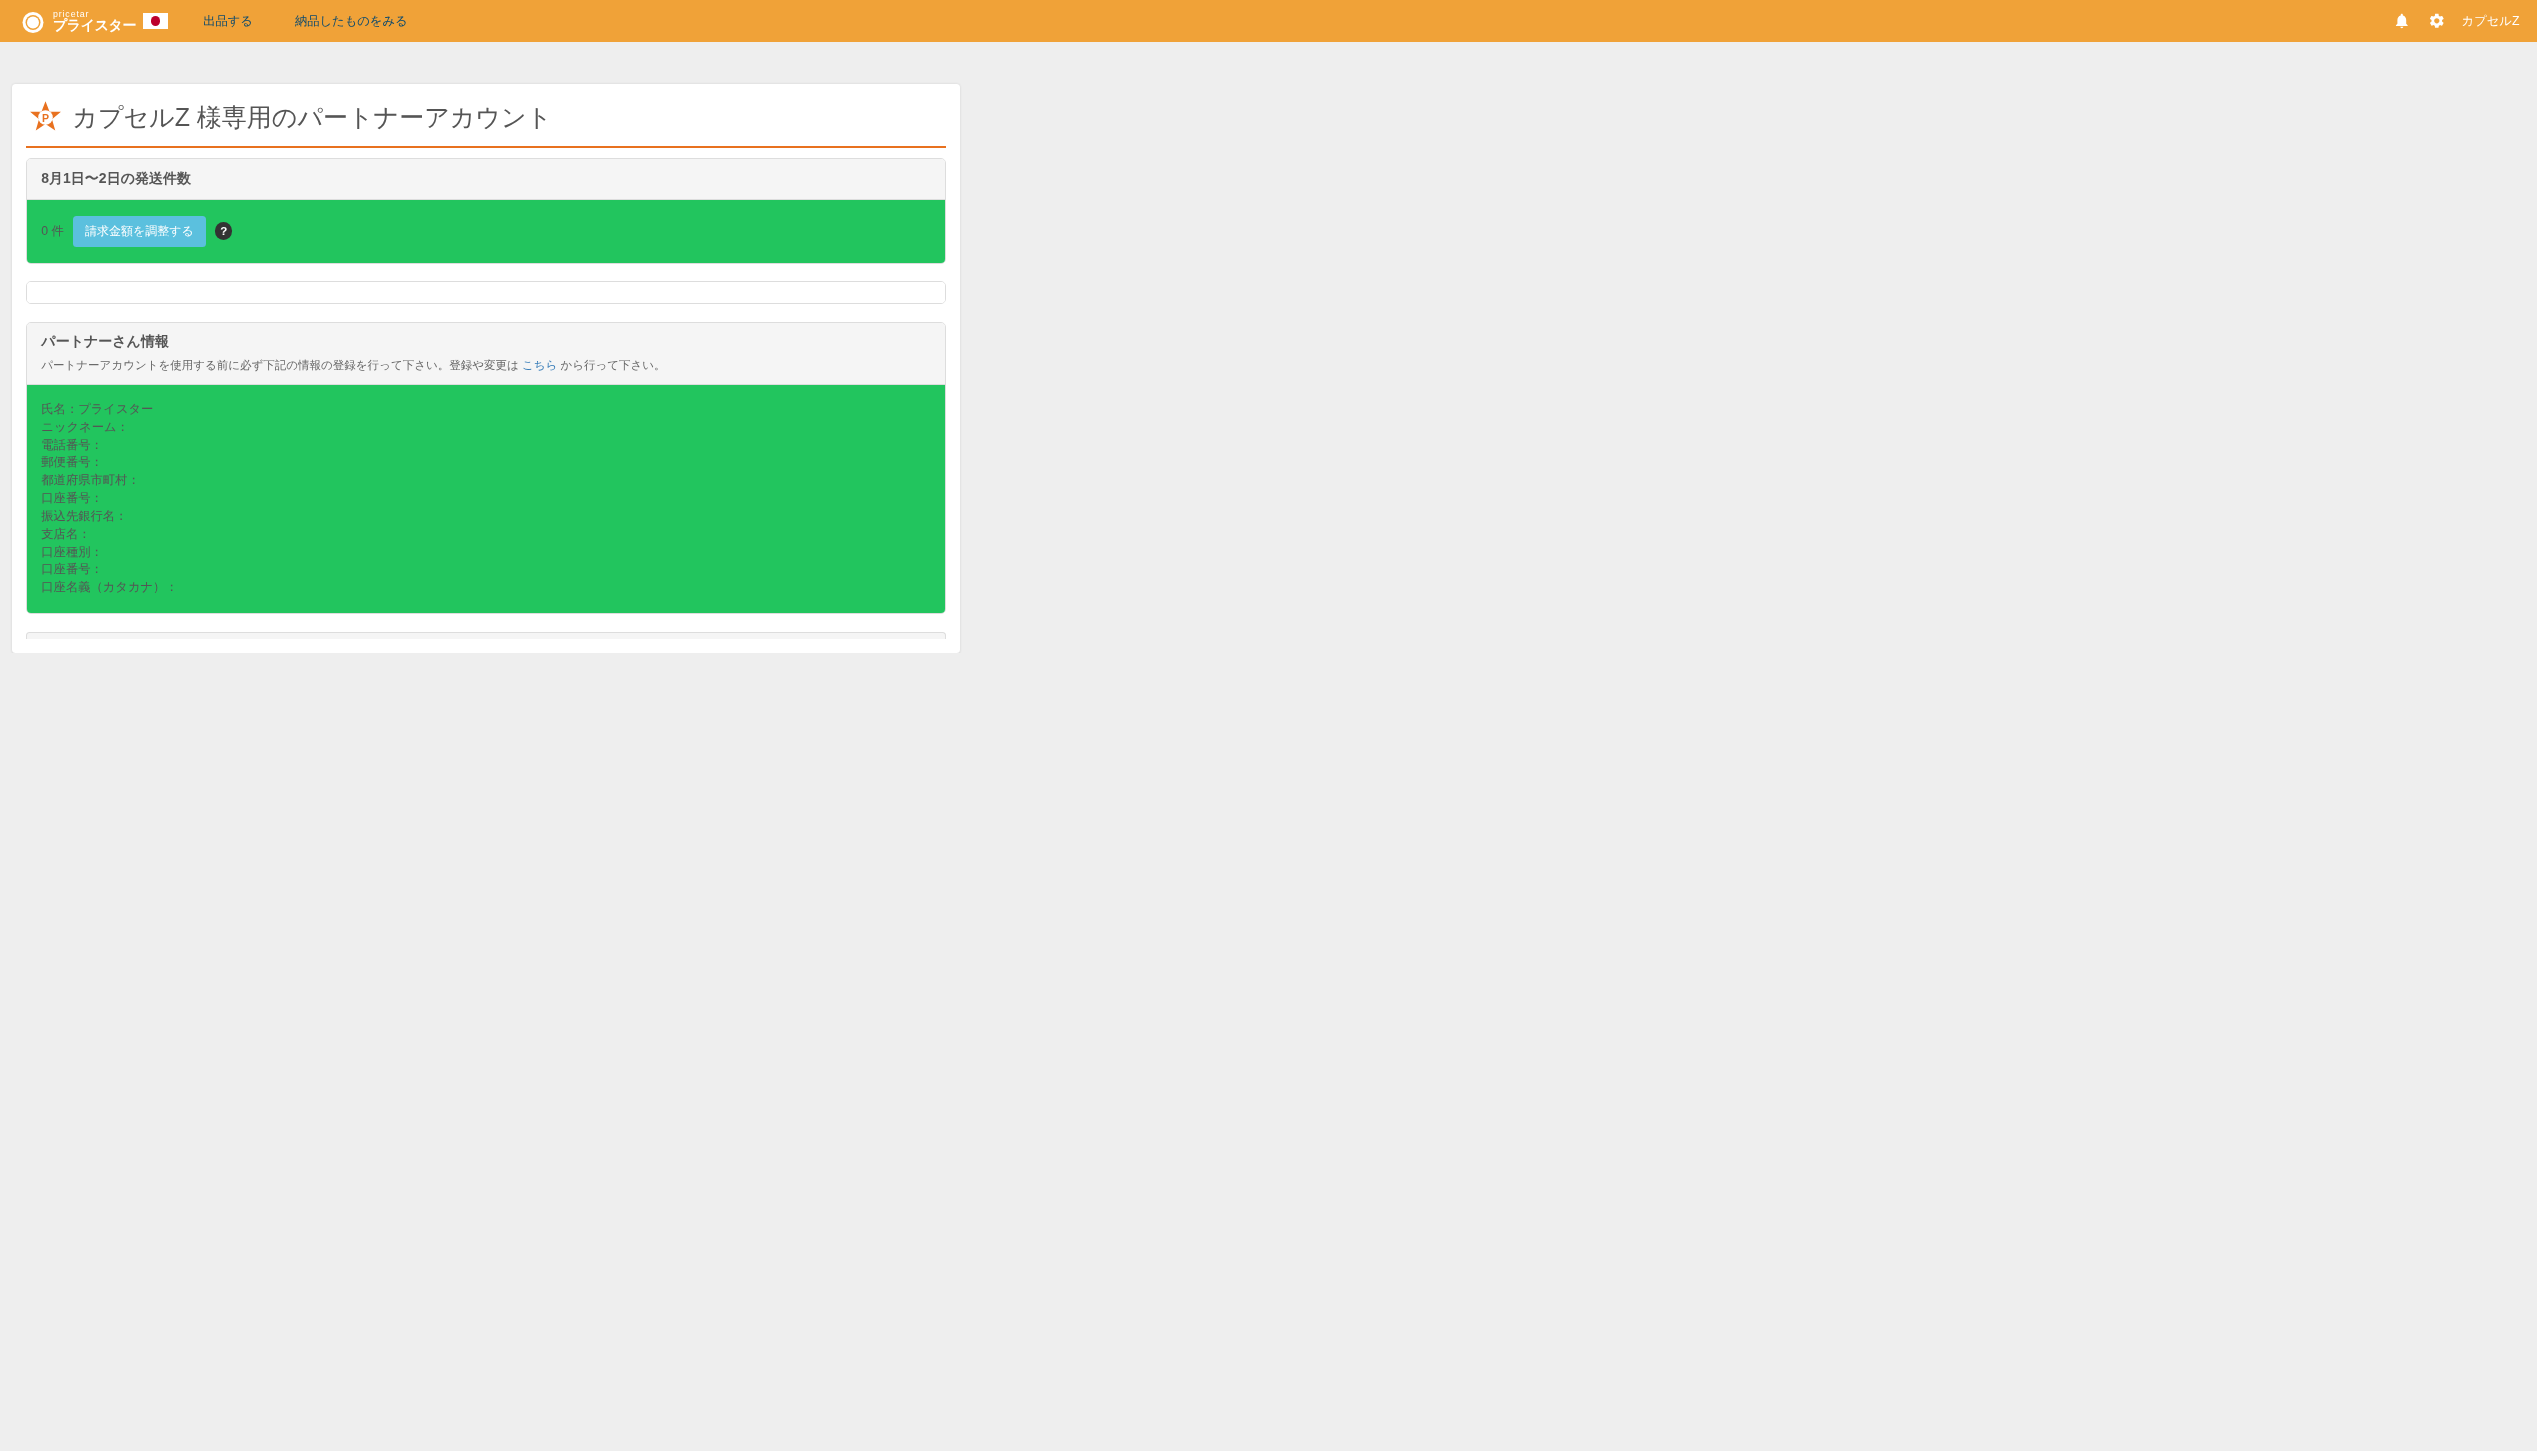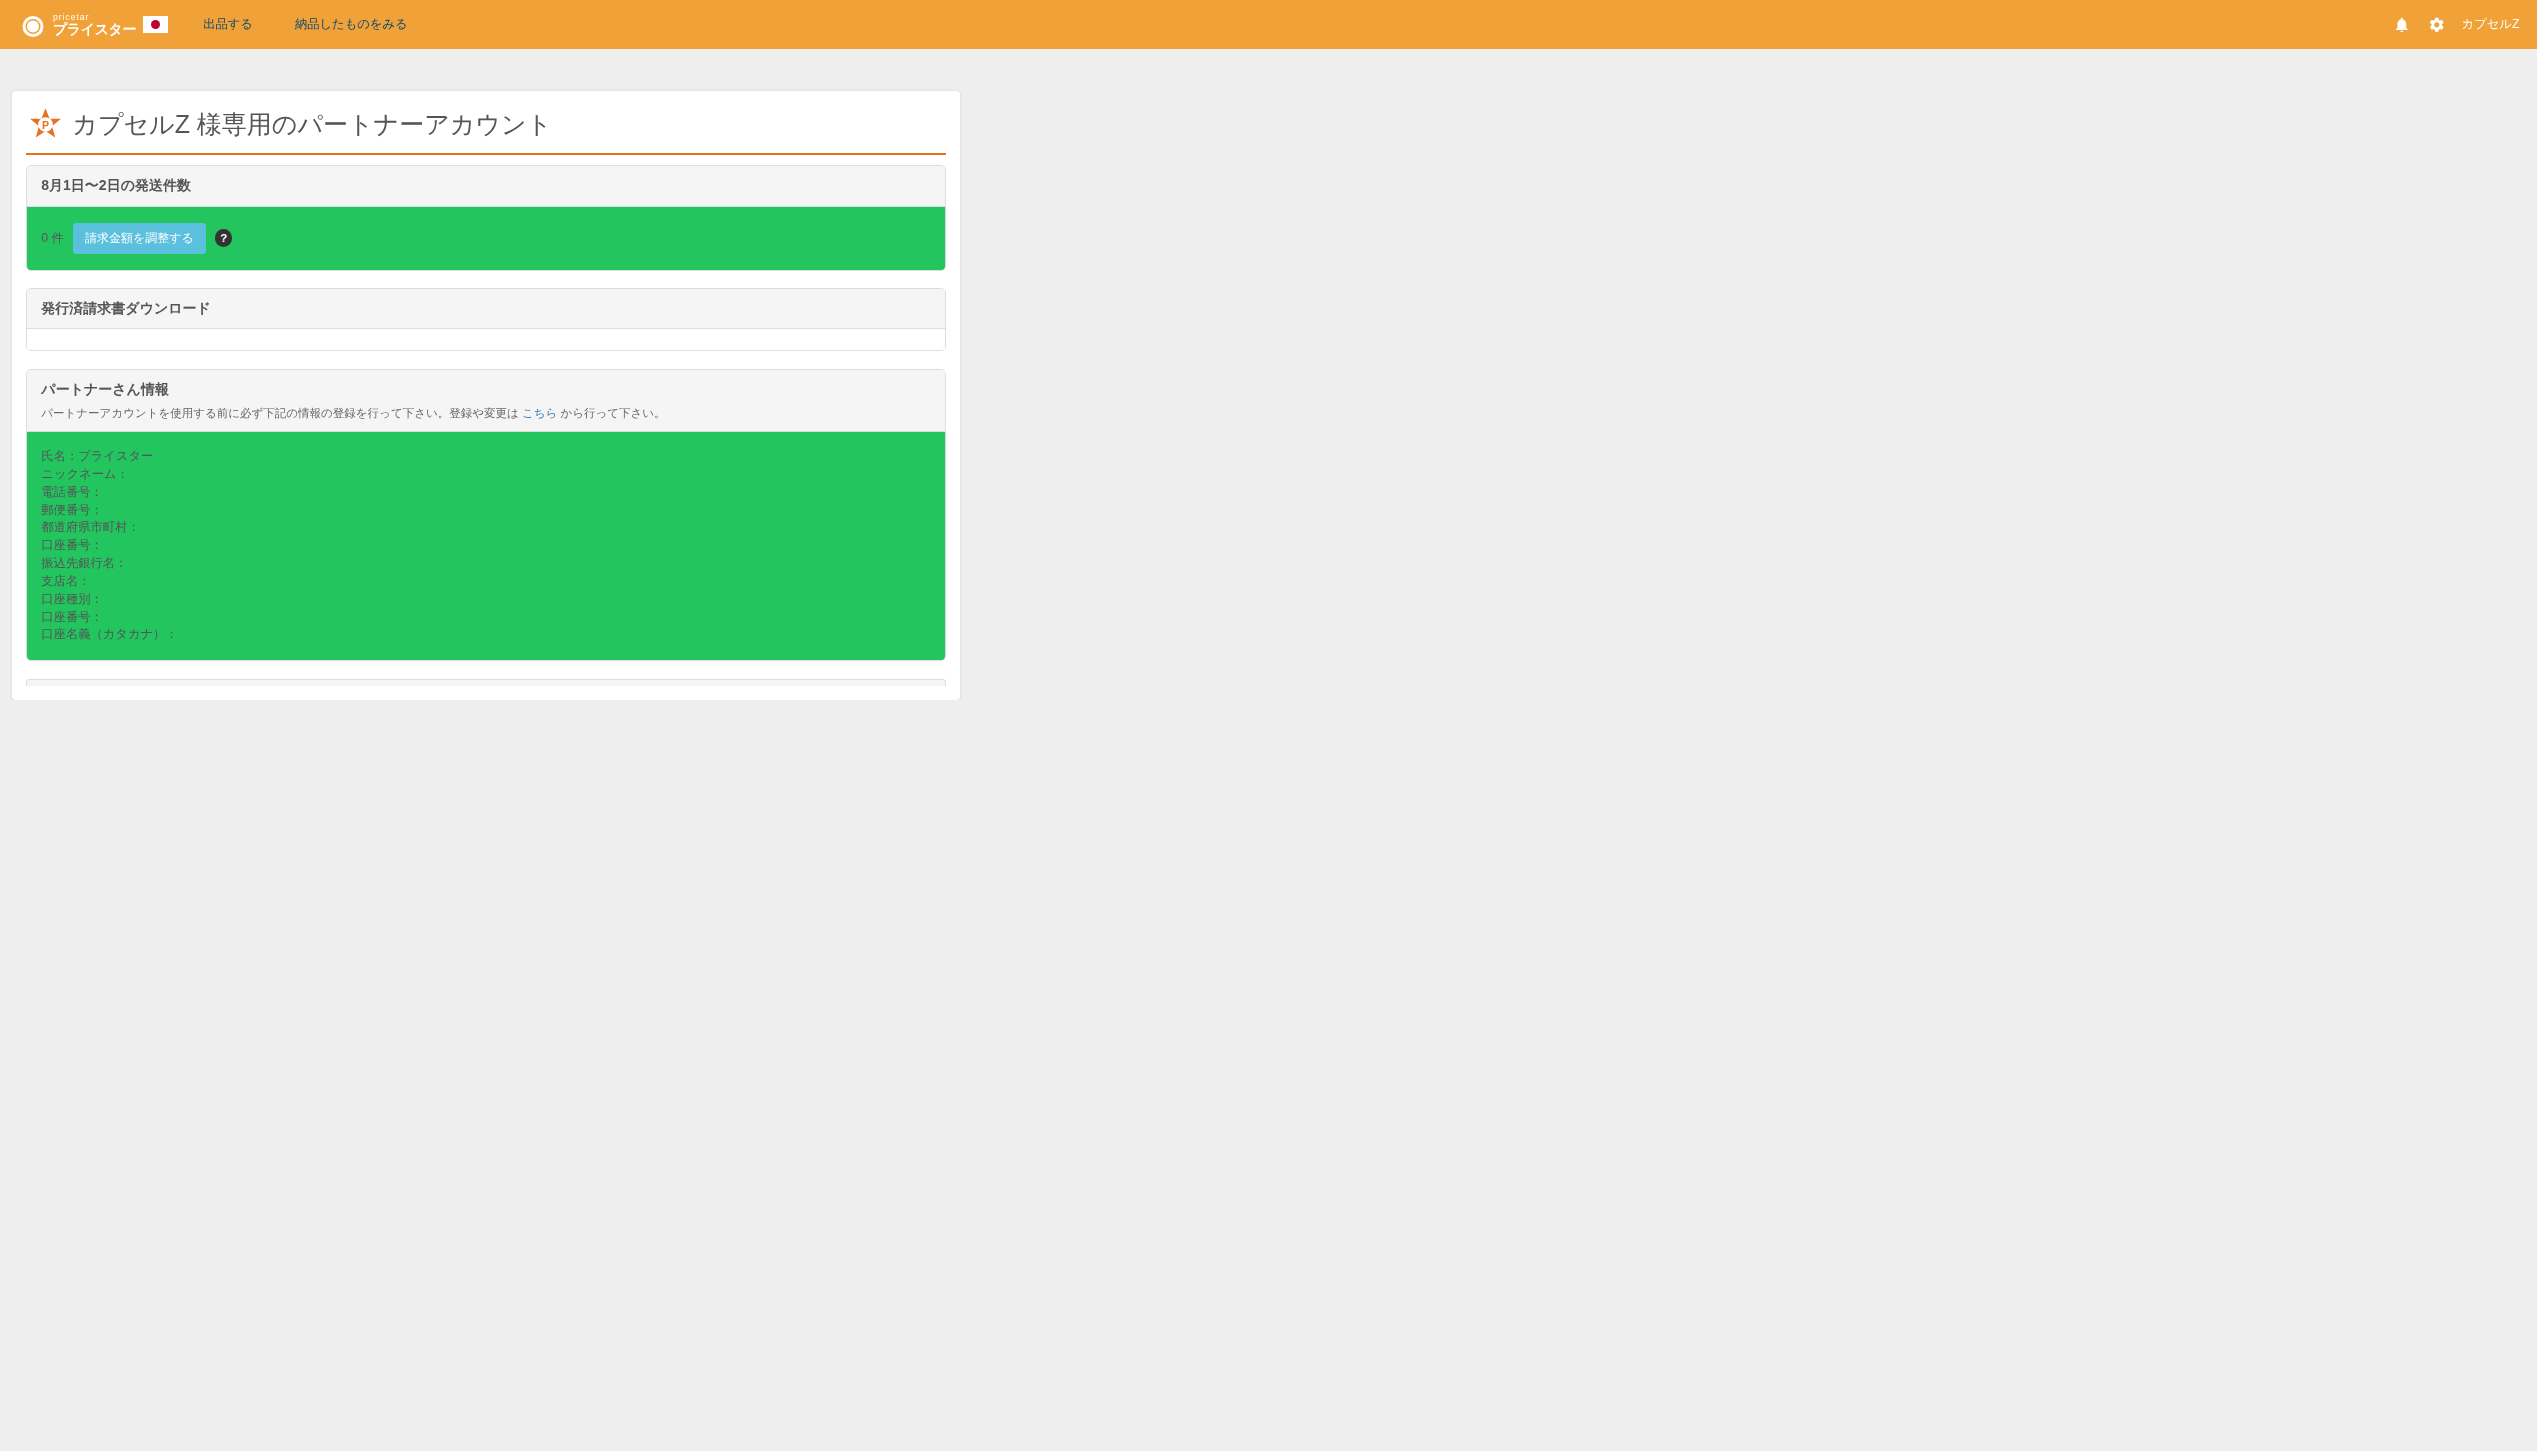--- a/index.html
+++ b/index.html
@@ -7,21 +7,21 @@
       padding: 0;
       box-sizing: border-box;
     }
     body {
       font-family: -apple-system, BlinkMacSystemFont, "Helvetica Neue", Arial, "Hiragino Kaku Gothic ProN", "Hiragino Sans", Meiryo, sans-serif;
       background-color: #eeeeee;
       color: #333;
     }
     .navbar {
       background-color: #f0a238;
-      height: 49px;
+      height: 42px;
       display: flex;
       align-items: center;
       padding: 0 17.6px;
       color: white;
       justify-content: space-between;
     }
     .navbar-left {
       display: flex;
       align-items: center;
       gap: 0;
@@ -264,21 +264,20 @@
         <span class="count-text">
           <span>0</span> <span>件</span>
         </span>
         <button class="btn-adjust">請求金額を調整する</button>
         <div class="help-icon">?</div>
       </div>
     </div>
   </div>
 
   <div class="panel">
-    <div class="panel-heading">発行済請求書ダウンロード</div>
     <div class="panel-body-empty"></div>
   </div>
 
   <div class="panel">
     <div class="panel-heading">
       <span>パートナーさん情報</span>
       <div class="panel-heading-sub">
         <span>パートナーアカウントを使用する前に必ず下記の情報の登録を行って下さい。登録や変更は </span><a class="link-inline">こちら</a><span> から行って下さい。</span>
       </div>
     </div>

